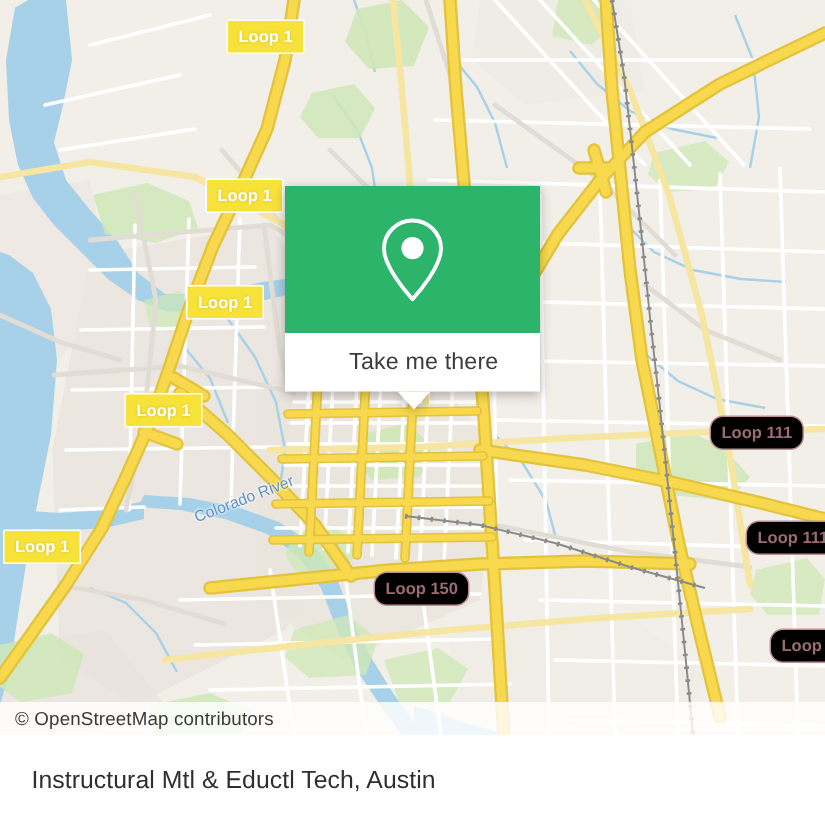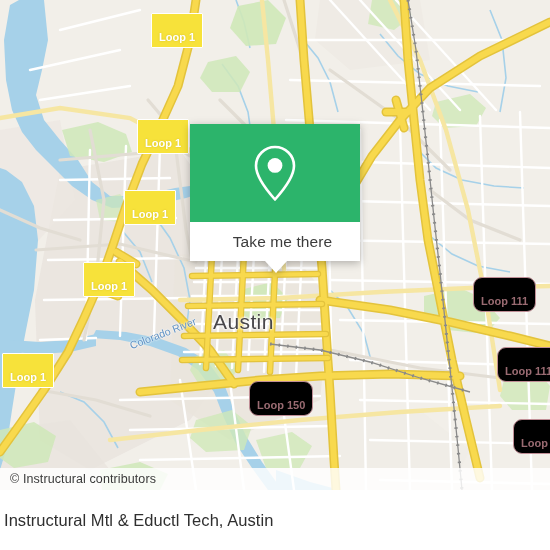--- a/index.html
+++ b/index.html
@@ -75,21 +75,21 @@
   }
 
   
   #footer {
     position: absolute;
     left: 0; top: 490px;
     width: 550px; height: 60px;
     background: #ffffff;
     display: flex; align-items: center;
     box-sizing: border-box;
-    padding: 0 16px 0 4px;
+    padding: 0 16px 0 21px;
     z-index: 70;
   }
   #footer-title {
     flex: 1;
     font-size: 16.5px;
     color: #2f2f2f;
     letter-spacing: 0.05px;
     white-space: nowrap;
   }
   #brand { display: flex; align-items: center; gap: 3px; }
@@ -103,21 +103,21 @@
 
   
   .shield {
     position: absolute;
     z-index: 30;
     white-space: nowrap;
     box-sizing: border-box;
     font-size: 11px;
     font-weight: bold;
     line-height: 1;
-    padding: 18px 7px 4px 7px;
+    padding: 6px 7px 4px 7px;
   }
   .shield.motorway {
     background: #f7e23a;
     border: 1.6px solid #ffffff;
     color: #ffffff;
     border-radius: 1px;
     text-shadow: 0 0 2px rgba(150,130,0,0.35);
   }
   .shield.trunk {
     background: #000000;
@@ -368,25 +368,24 @@
     <div class="shield motorway" style="left:151px; top:13px;">Loop 1</div>
     <div class="shield motorway" style="left:137px; top:119px;">Loop 1</div>
     <div class="shield motorway" style="left:124px; top:190px;">Loop 1</div>
     <div class="shield motorway" style="left:83px; top:262px;">Loop 1</div>
     <div class="shield motorway" style="left:2px; top:353px;">Loop 1</div>
     <div class="shield trunk" style="left:473px; top:277px;">Loop 111</div>
     <div class="shield trunk" style="left:497px; top:347px;">Loop 111</div>
     <div class="shield trunk" style="left:249px; top:381px;">Loop 150</div>
     <div class="shield trunk" style="left:513px; top:419px;">Loop 3</div>
 
-    <div class="place-label" style="left:213px; top:310px;">Austin</div>
     <div class="water-label" style="left:128px; top:340px; transform:rotate(-21deg); transform-origin:left top;">Colorado River</div>
 
     <div id="attrib">
-      <span>© Instructural contributors</span>
+      <span>© OpenStreetMap contributors</span>
     </div>
 
     <div id="popup">
       <div id="popup-head">
         <svg width="48" height="58" viewBox="0 0 48 58">
           <path d="M24 3 C13.5 3 5 11.4 5 21.8 C5 33.5 19.5 50.5 24 55.5 C28.5 50.5 43 33.5 43 21.8 C43 11.4 34.5 3 24 3 Z" fill="none" stroke="#ffffff" stroke-width="2.6" stroke-linejoin="round"></path>
           <circle cx="24" cy="21.4" r="7.4" fill="#ffffff"></circle>
         </svg>
       </div>
       <div id="popup-body">

